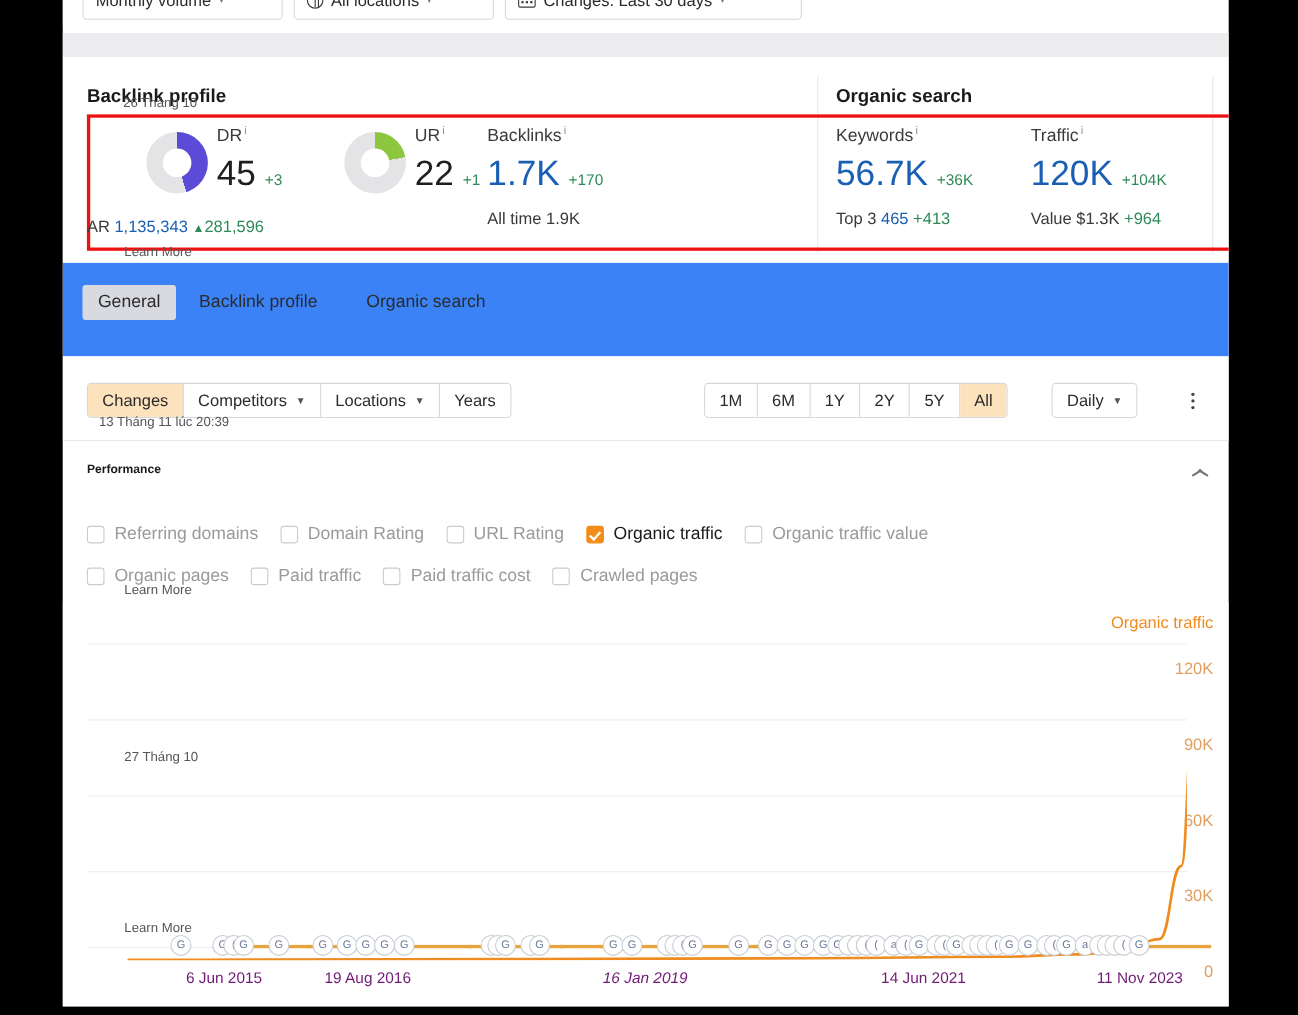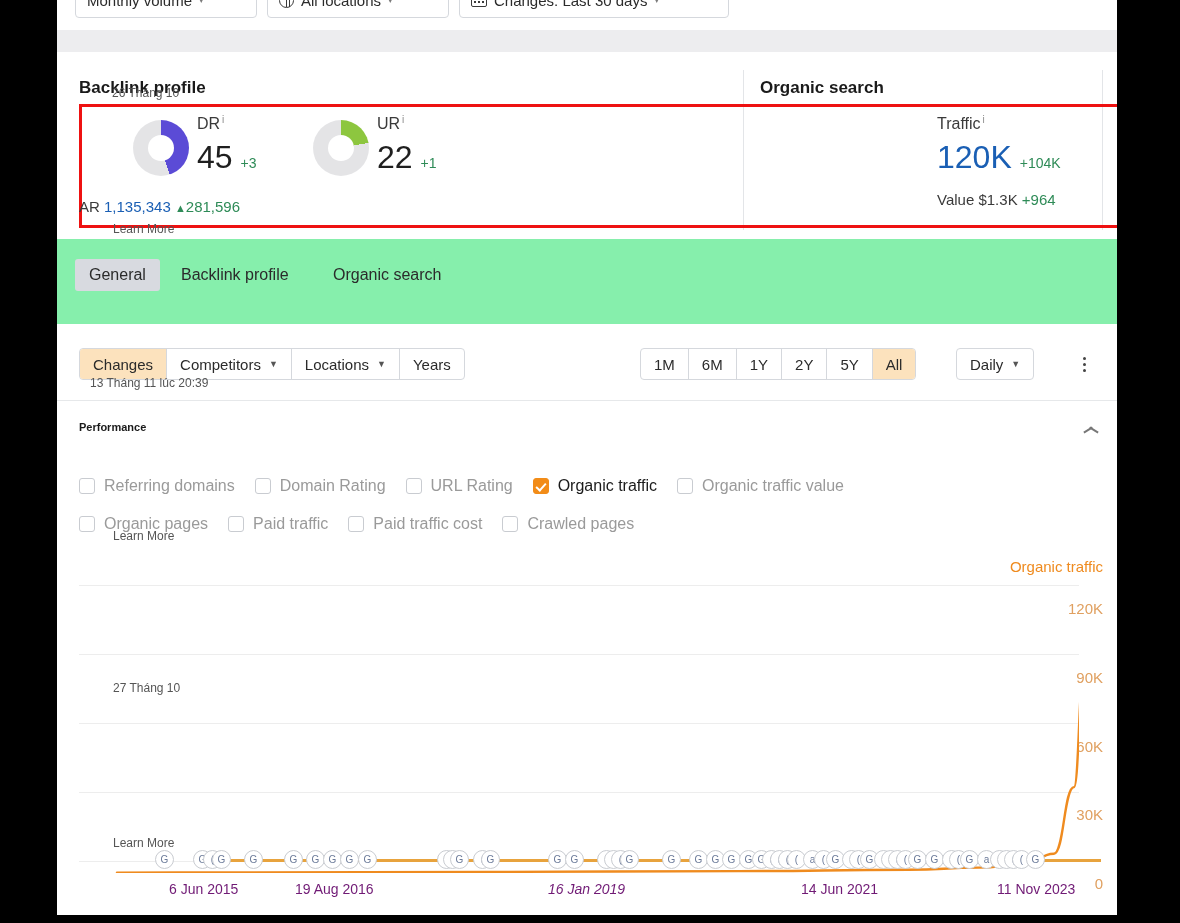--- a/index.html
+++ b/index.html
@@ -99,21 +99,21 @@
   }
   .donut::after {
     content: ""; position: absolute; left: 15px; top: 15px;
     width: 26px; height: 26px; border-radius: 50%; background: #fff;
   }
   .tri { color: #2e8b57; font-size: 11px; }
 
   
   .tabbar {
     position: absolute; left: 0; top: 239px; width: 1060px; height: 85px;
-    background: #86efac;
+    background: #3b82f6;
     padding-left: 12px;
   }
   .tab {
     position: absolute; top: 20px; height: 32px;
     display: flex; align-items: center; padding: 0 14px;
     font-size: 16px; color: #2b2b2b; border-radius: 3px;
   }
   .tab.active { background: #d8dae0; }
 
   
@@ -240,22 +240,45 @@
 
       <div class="metric" style="left:320px; top:62px;">
         <div class="m-label"><span>UR</span><span class="sup">i</span></div>
         <div class="m-value">
           <span>22</span>
           <span class="m-delta">+1</span>
         </div>
       </div>
       <div class="donut" id="donut-ur" style="left: 256px; top: 68px; background: conic-gradient(rgb(141, 198, 63) 0deg, rgb(141, 198, 63) 79.2deg, rgb(228, 228, 230) 79.2deg, rgb(228, 228, 230) 360deg);"></div>
 
-
-
+      <div class="metric" style="left:386px; top:62px;">
+        <div class="m-label"><span>Backlinks</span><span class="sup">i</span></div>
+        <div class="m-value blue">
+          <span>1.7K</span>
+          <span class="m-delta">+170</span>
+        </div>
+        <div class="m-sub" style="margin-top:18px;">
+          <span>All time</span>
+          <span>1.9K</span>
+        </div>
+      </div>
+
+
+      <div class="metric" style="left:703px; top:62px;">
+        <div class="m-label"><span>Keywords</span><span class="sup">i</span></div>
+        <div class="m-value blue">
+          <span>56.7K</span>
+          <span class="m-delta">+36K</span>
+        </div>
+        <div class="m-sub" style="margin-top:18px;">
+          <span>Top 3</span>
+          <span class="blue">465</span>
+          <span class="grn">+413</span>
+        </div>
+      </div>
 
       <div class="metric" style="left:880px; top:62px;">
         <div class="m-label"><span>Traffic</span><span class="sup">i</span></div>
         <div class="m-value blue">
           <span>120K</span>
           <span class="m-delta">+104K</span>
         </div>
         <div class="m-sub" style="margin-top:18px;">
           <span>Value</span>
           <span>$1.3K</span>

